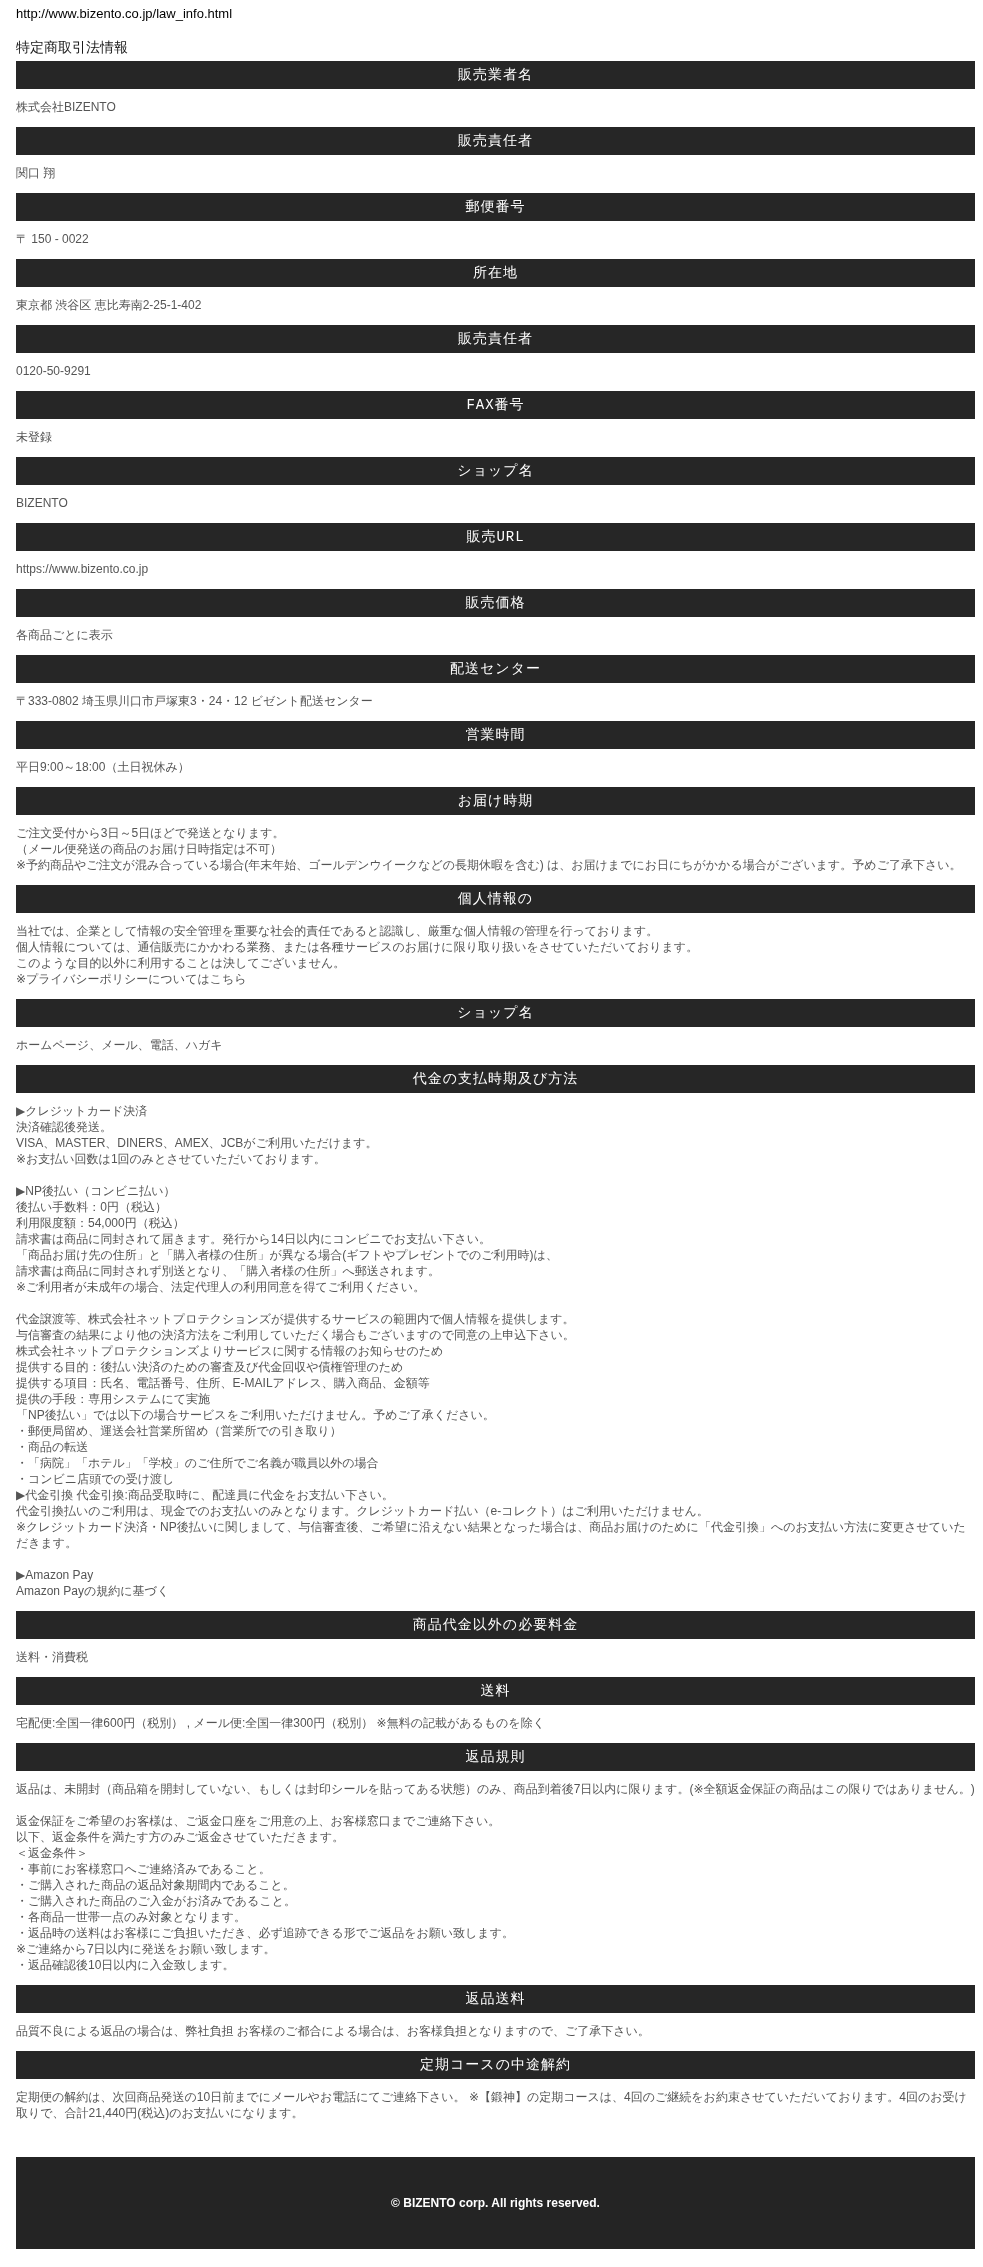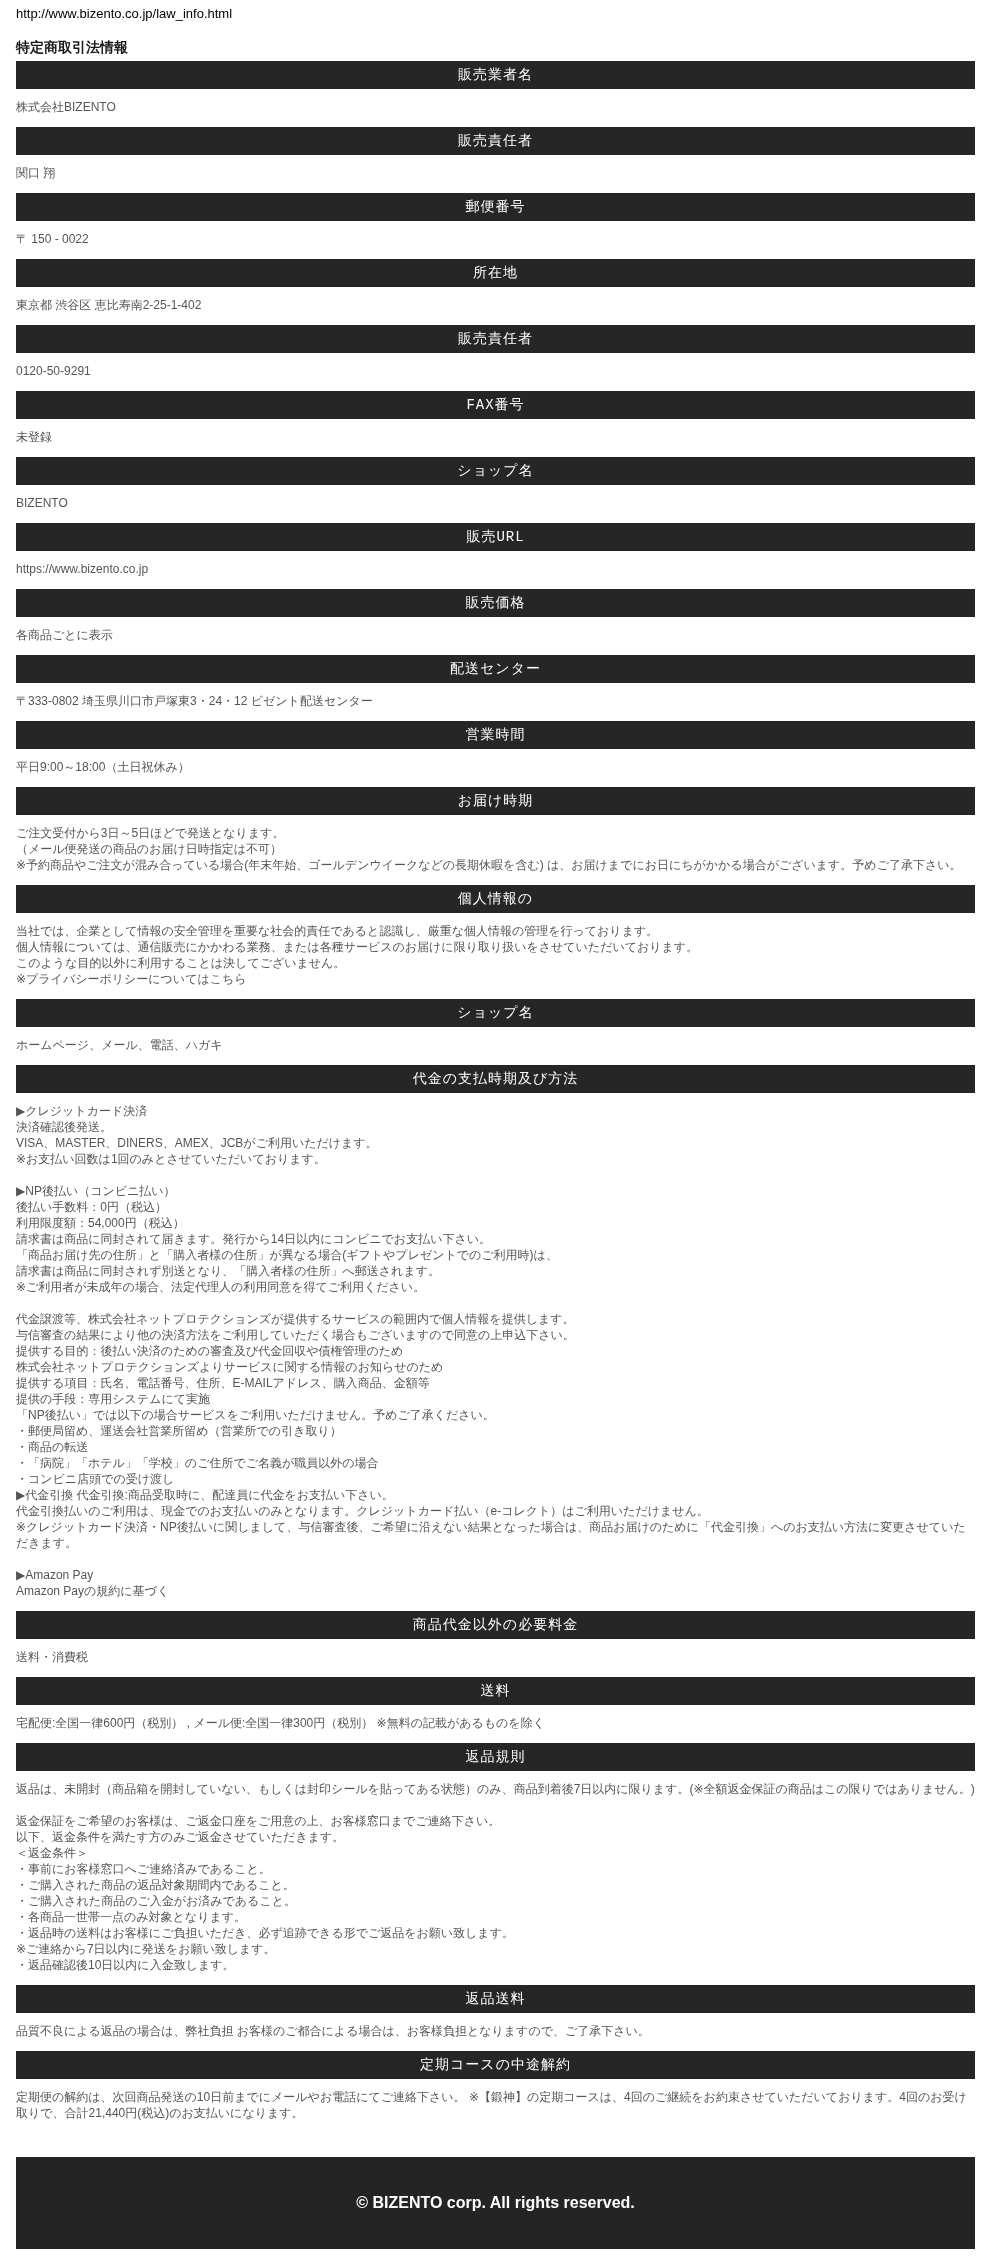--- a/index.html
+++ b/index.html
@@ -15,21 +15,21 @@
   .url-line {
     color: #000000;
     font-size: 13px;
     line-height: 15px;
     margin: 0 0 18px 0;
     white-space: nowrap;
   }
   .page-title {
     color: #1a1a1a;
     font-size: 14px;
-    font-weight: bold;
+    font-weight: normal;
     line-height: 16px;
     margin: 0 0 6px 0;
   }
   .bar {
     background: var(--bar-bg, #262626);
     height: 28px;
     line-height: 28px;
     text-align: center;
     font-family: Liberation Mono, monospace;
   }
@@ -51,21 +51,21 @@
   .footer {
     margin-top: 24px;
     height: 92px;
     background: var(--footer-bg, #242424);
     display: flex;
     align-items: center;
     justify-content: center;
   }
   .footer-text {
     color: #ffffff;
-    font-size: 16px;
+    font-size: 12px;
     font-weight: bold;
     text-align: center;
   }
 </style>
 </head>
 <body style="--bar-bg: #262626; --bar-text: #ffffff; --body-text: #555555; --footer-bg: #242424;">
 
 <div class="page">
   <p class="url-line">http://www.bizento.co.jp/law_info.html</p>
   <h1 class="page-title">特定商取引法情報</h1>
@@ -170,22 +170,22 @@
           <p class="line">▶NP後払い（コンビニ払い）</p>
           <p class="line">後払い手数料：0円（税込）</p>
           <p class="line">利用限度額：54,000円（税込）</p>
           <p class="line">請求書は商品に同封されて届きます。発行から14日以内にコンビニでお支払い下さい。</p>
           <p class="line">「商品お届け先の住所」と「購入者様の住所」が異なる場合(ギフトやプレゼントでのご利用時)は、</p>
           <p class="line">請求書は商品に同封されず別送となり、「購入者様の住所」へ郵送されます。</p>
           <p class="line">※ご利用者が未成年の場合、法定代理人の利用同意を得てご利用ください。</p>
           <p class="line"></p>
           <p class="line">代金譲渡等、株式会社ネットプロテクションズが提供するサービスの範囲内で個人情報を提供します。</p>
           <p class="line">与信審査の結果により他の決済方法をご利用していただく場合もございますので同意の上申込下さい。</p>
+          <p class="line">株式会社ネットプロテクションズよりサービスに関する情報のお知らせのため</p>
           <p class="line">提供する目的：後払い決済のための審査及び代金回収や債権管理のため</p>
-          <p class="line">株式会社ネットプロテクションズよりサービスに関する情報のお知らせのため</p>
           <p class="line">提供する項目：氏名、電話番号、住所、E-MAILアドレス、購入商品、金額等</p>
           <p class="line">提供の手段：専用システムにて実施</p>
           <p class="line">「NP後払い」では以下の場合サービスをご利用いただけません。予めご了承ください。</p>
           <p class="line">・郵便局留め、運送会社営業所留め（営業所での引き取り）</p>
           <p class="line">・商品の転送</p>
           <p class="line">・「病院」「ホテル」「学校」のご住所でご名義が職員以外の場合</p>
           <p class="line">・コンビニ店頭での受け渡し</p>
           <p class="line">▶代金引換 代金引換:商品受取時に、配達員に代金をお支払い下さい。</p>
           <p class="line">代金引換払いのご利用は、現金でのお支払いのみとなります。クレジットカード払い（e-コレクト）はご利用いただけません。</p>
           <p class="line">※クレジットカード決済・NP後払いに関しまして、与信審査後、ご希望に沿えない結果となった場合は、商品お届けのために「代金引換」へのお支払い方法に変更させていただきます。</p>

